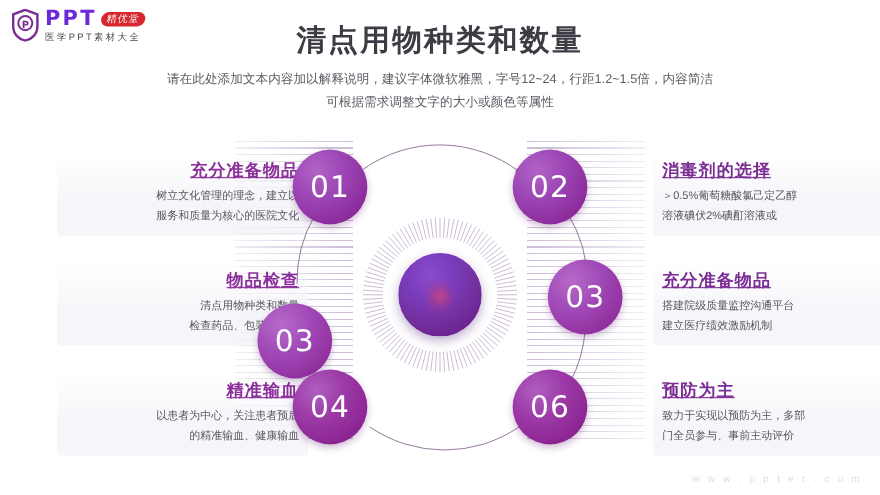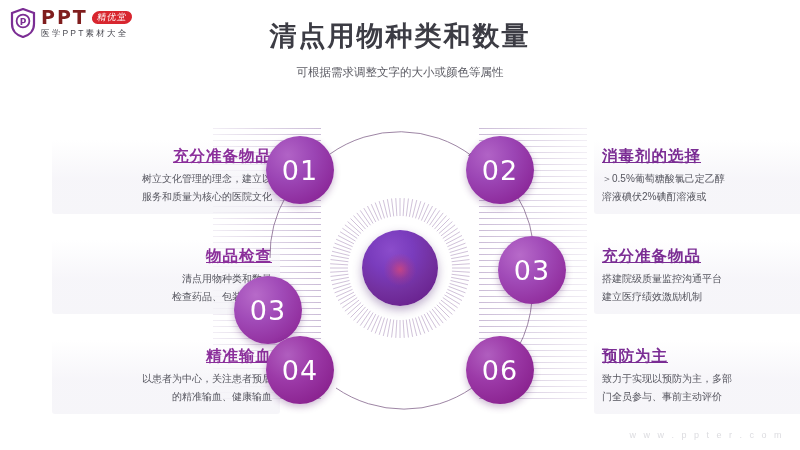--- a/index.html
+++ b/index.html
@@ -11,21 +11,21 @@
     overflow:hidden;
   }
 
   
   #logo { position:absolute; left:10px; top:6px; width:170px; height:34px; display:flex; align-items:center; }
   #logo .shield { width:26px; height:30px; position:relative; flex:0 0 auto; }
   #logo .shield svg { display:block; }
   #logo .wordmark { margin-left:5px; display:flex; flex-direction:column; justify-content:center; }
   #logo .row1 { display:flex; align-items:center; }
   #logo .ppt {
-    font-weight:bold; font-size:19px; letter-spacing:2px; color:#7f1d1d;
+    font-weight:bold; font-size:19px; letter-spacing:2px; color:#6d28d9;
     font-family:"DejaVu Sans",sans-serif; line-height:1;
   }
   #logo .badge {
     margin-left:4px; background:#d8262f; color:#fff; font-size:9px;
     padding:1.5px 5px 1.5px 5px; border-radius:8px 8px 8px 8px; letter-spacing:1px;
     line-height:1.1; transform:skewX(-8deg);
   }
   #logo .sub {
     font-size:8.5px; letter-spacing:2.2px; color:#4a4a52; margin-top:2px; line-height:1;
   }
@@ -122,20 +122,21 @@
     <div class="row1">
       <div class="ppt">PPT</div>
       <div class="badge">精优堂</div>
     </div>
     <div class="sub">医学PPT素材大全</div>
   </div>
 </div>
 
 <div id="page-title">清点用物种类和数量</div>
 <div id="subtitle">
+  <div>请在此处添加文本内容加以解释说明，建议字体微软雅黑，字号12~24，行距1.2~1.5倍，内容简洁</div>
   <div>可根据需求调整文字的大小或颜色等属性</div>
 </div>
 
 <div class="stripes left"></div>
 <div class="stripes right"></div>
 
 <div class="panel l p1">
   <div class="hd">充分准备物品</div>
   <div class="bd">
     <div>树立文化管理的理念，建立以</div>

